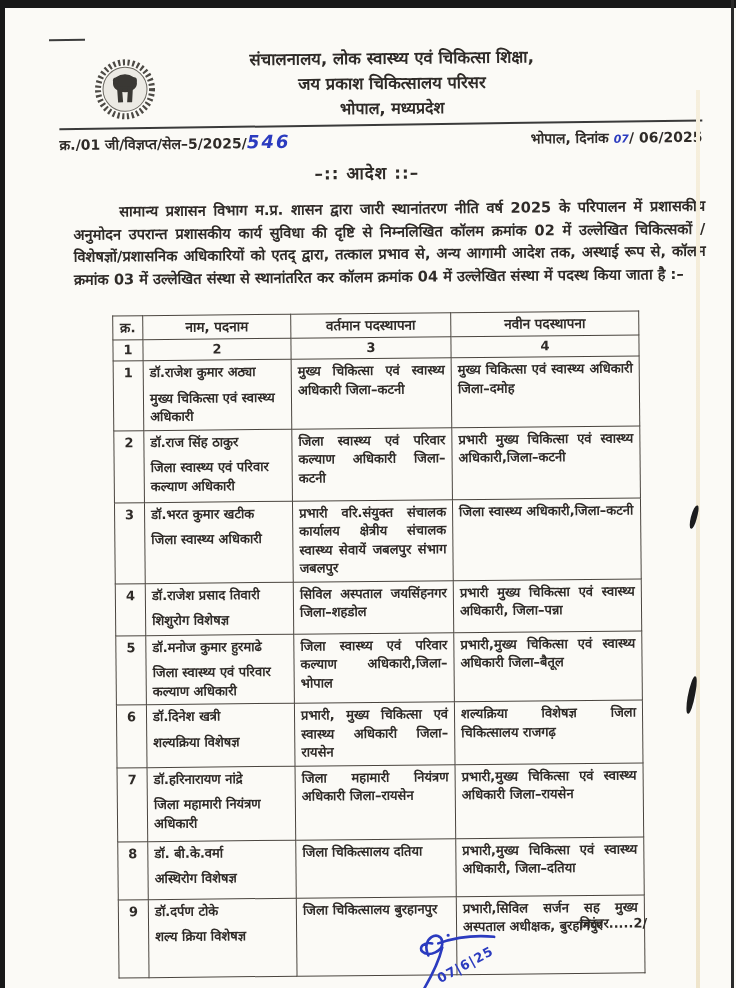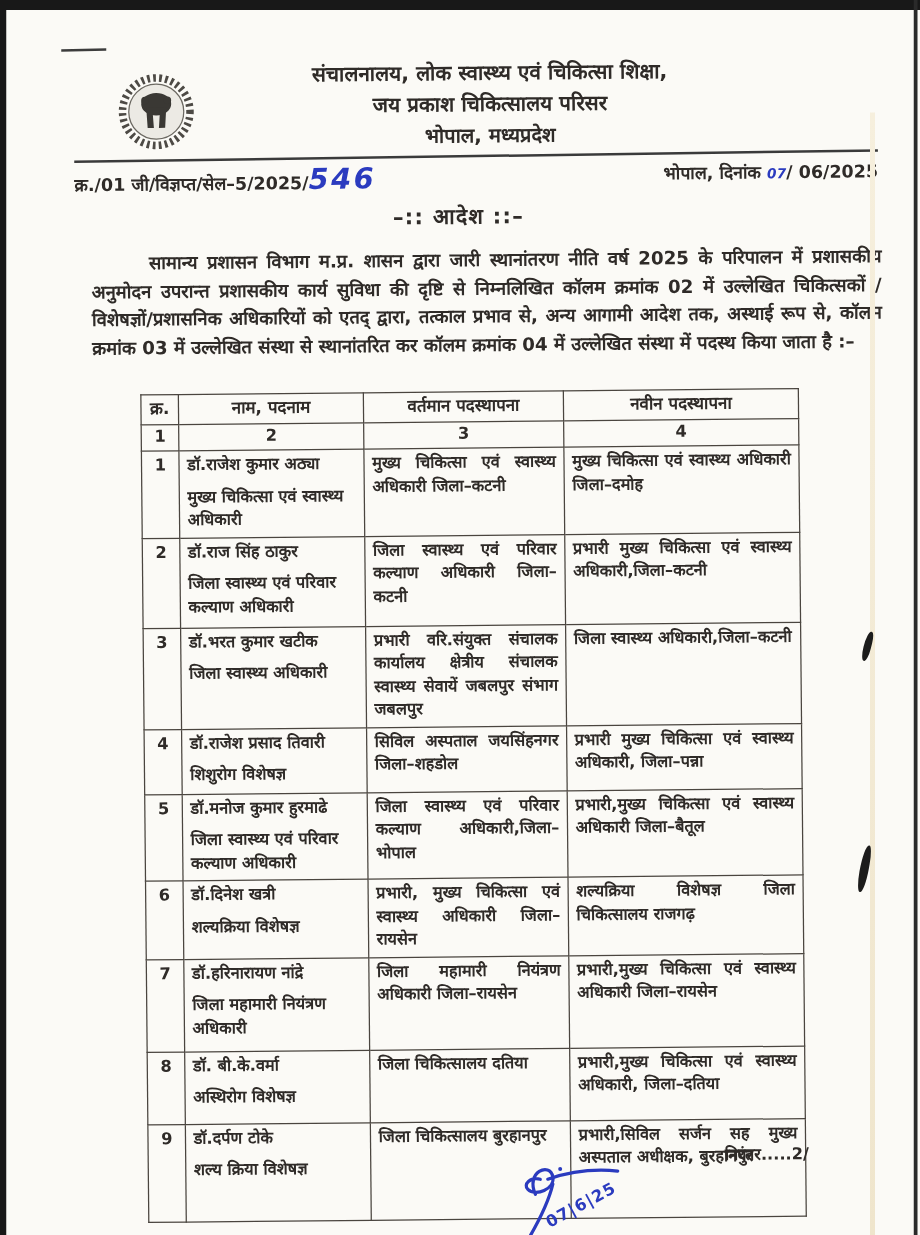--- a/index.html
+++ b/index.html
@@ -25,21 +25,21 @@
 
   .letterhead { position:absolute; left:170px; top:38px; width:440px; text-align:center; font-weight:bold; }
   .letterhead .lh1 { font-size:16.5px; line-height:25px; }
   .letterhead .lh2 { font-size:16.5px; line-height:25px; }
   .letterhead .lh3 { font-size:16px; line-height:25px; }
 
   .head-rule { position:absolute; left:57px; top:116px; width:643px; height:2px; background:#3a3a3a; transform:rotate(-0.25deg); }
 
   .ref-line { position:absolute; left:57px; top:122px; width:643px; display:flex; justify-content:space-between; font-size:14px; font-weight:bold; }
   .ink { color:#2b3bbf; font-style:italic; font-weight:bold; }
-  .ref-left .ink { font-size:23px; letter-spacing:2px; }
+  .ref-left .ink { font-size:18px; letter-spacing:2px; }
   .ref-right .ink { font-size:11px; }
 
   .order-title { position:absolute; left:0; top:153px; width:728px; text-align:center; font-size:17px; font-weight:bold; letter-spacing:1px; }
 
   .body-para { position:absolute; left:70px; top:190px; width:632px; font-size:14.6px; font-weight:bold; line-height:22.5px; text-align:justify; text-indent:46px; }
 
   table.transfer { position:absolute; left:108px; top:305px; width:526px; border-collapse:collapse; table-layout:fixed; }
   table.transfer td, table.transfer th { border:1.4px solid #4a453f; font-size:13px; font-weight:bold; vertical-align:top; padding:3px 6px; line-height:18.5px; }
   table.transfer col.c-sno { width:30px; }
   table.transfer col.c-name { width:148px; }

